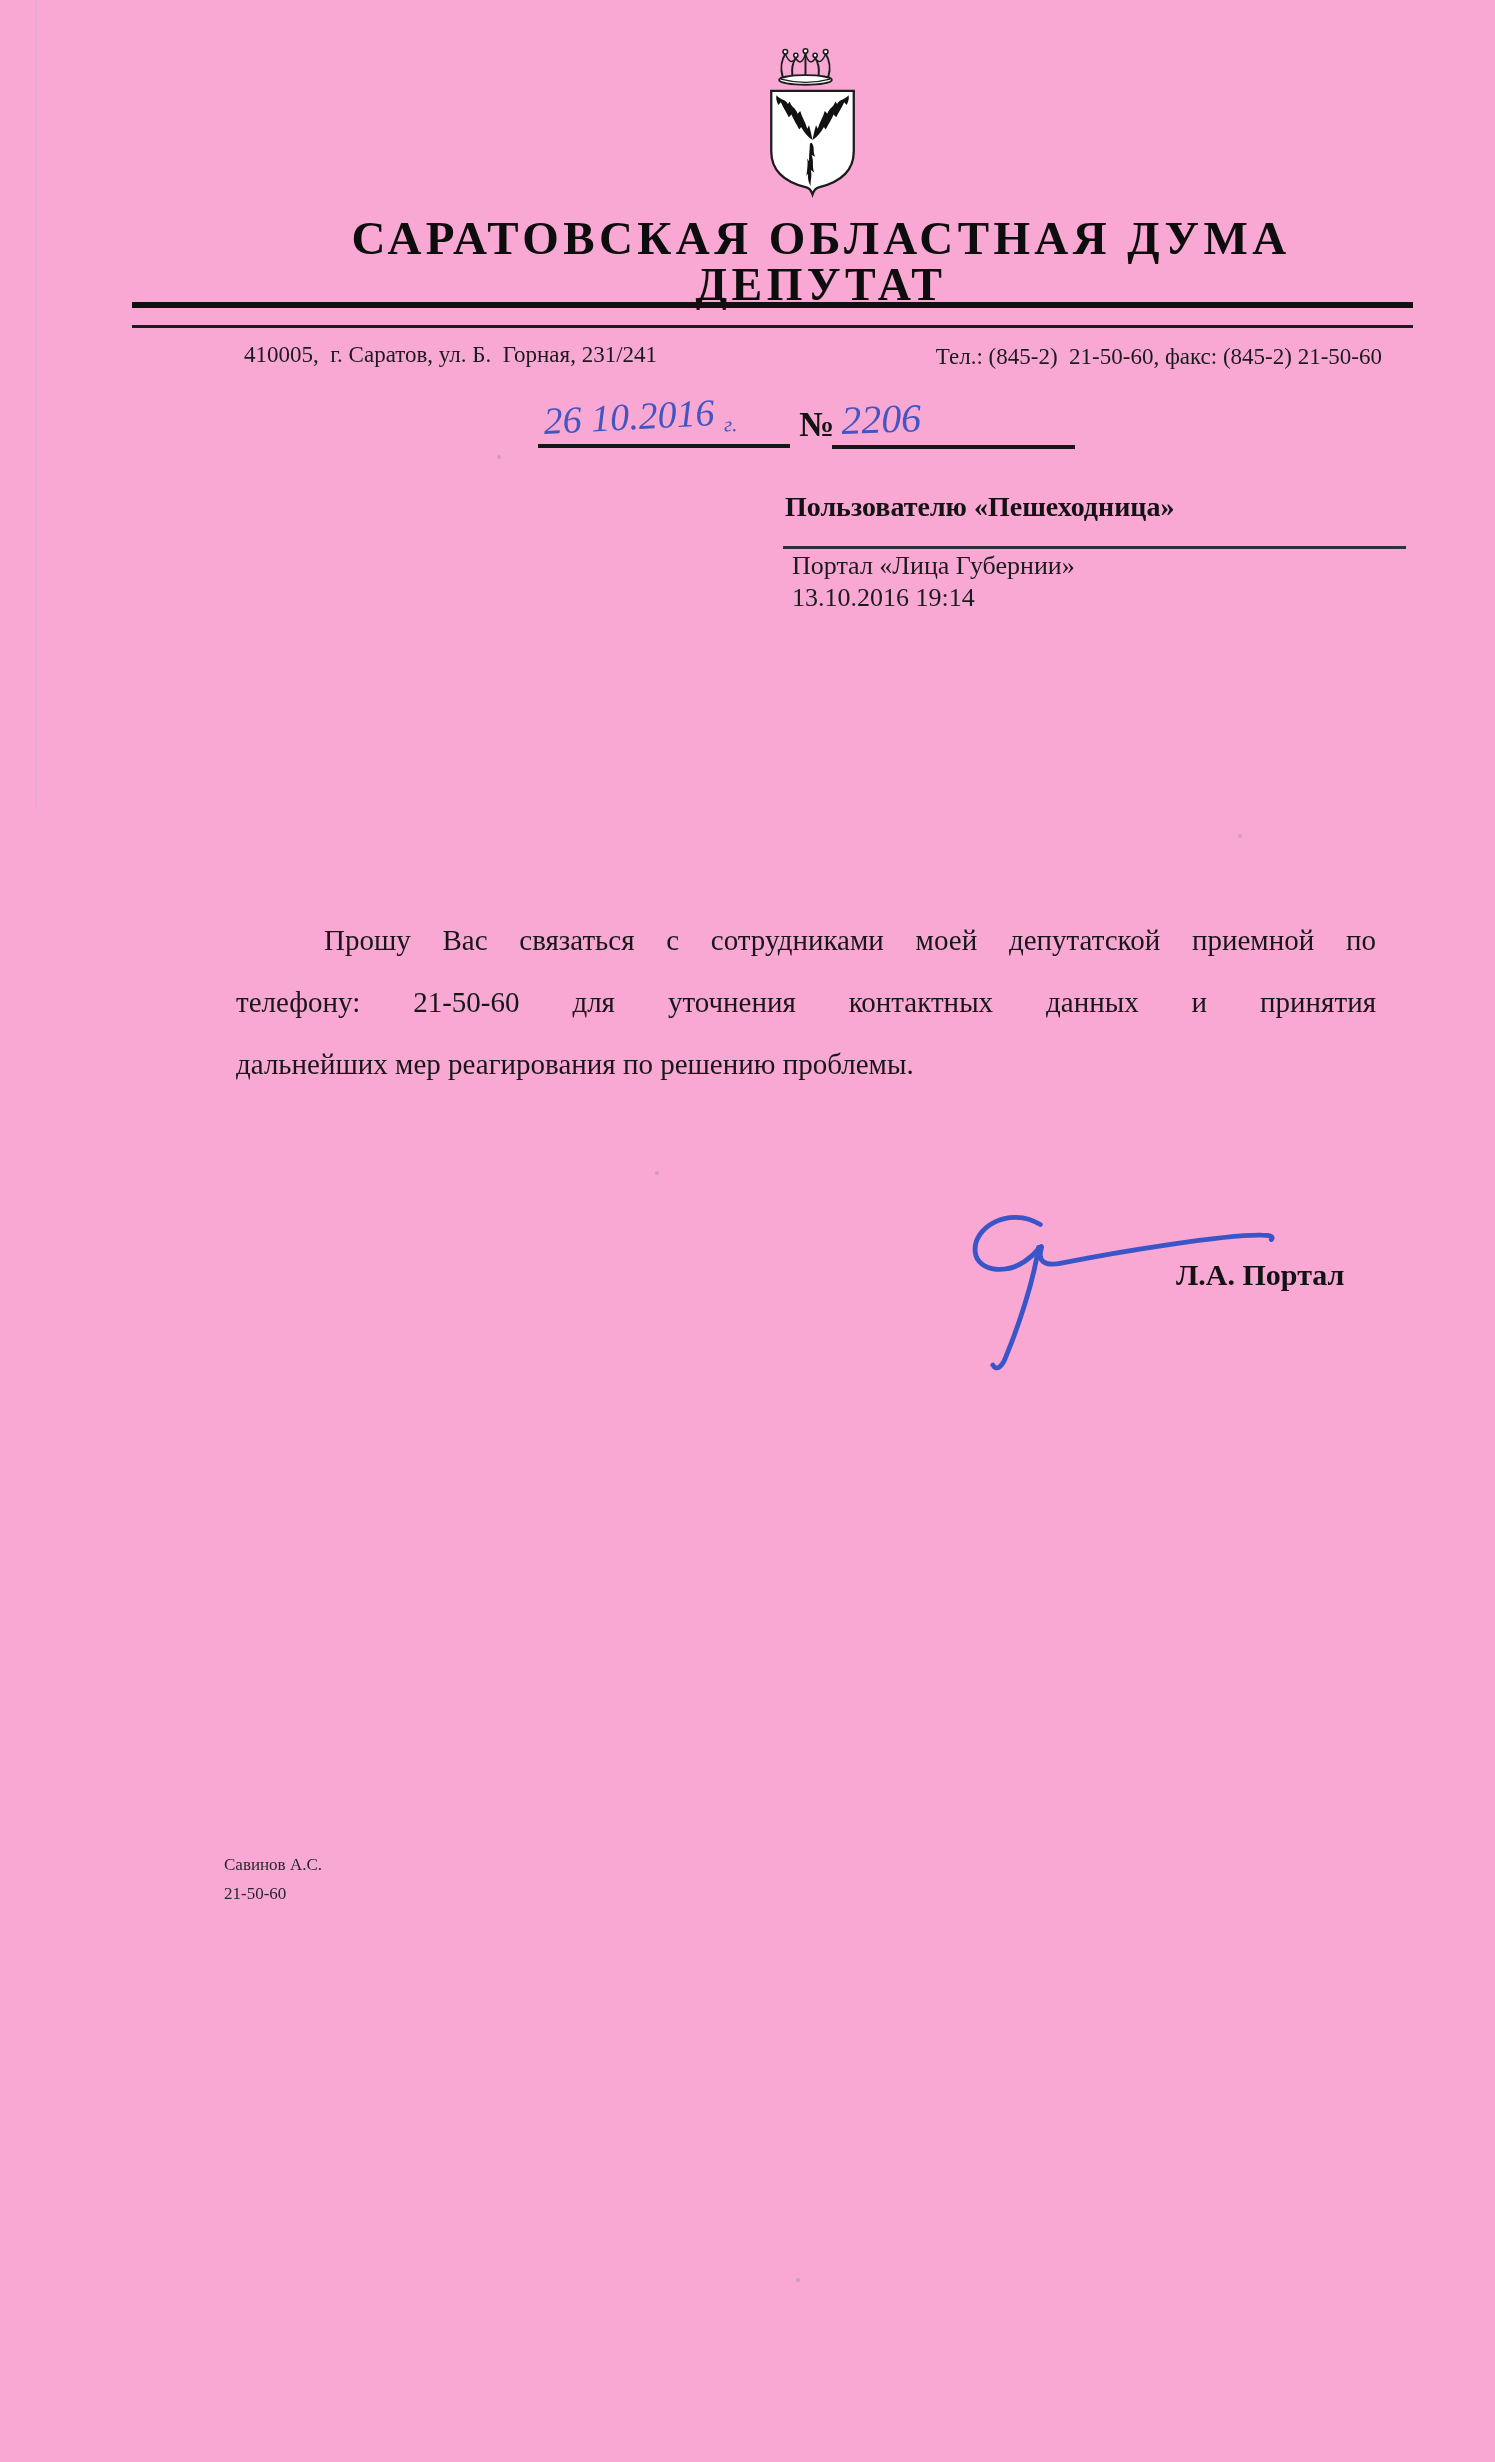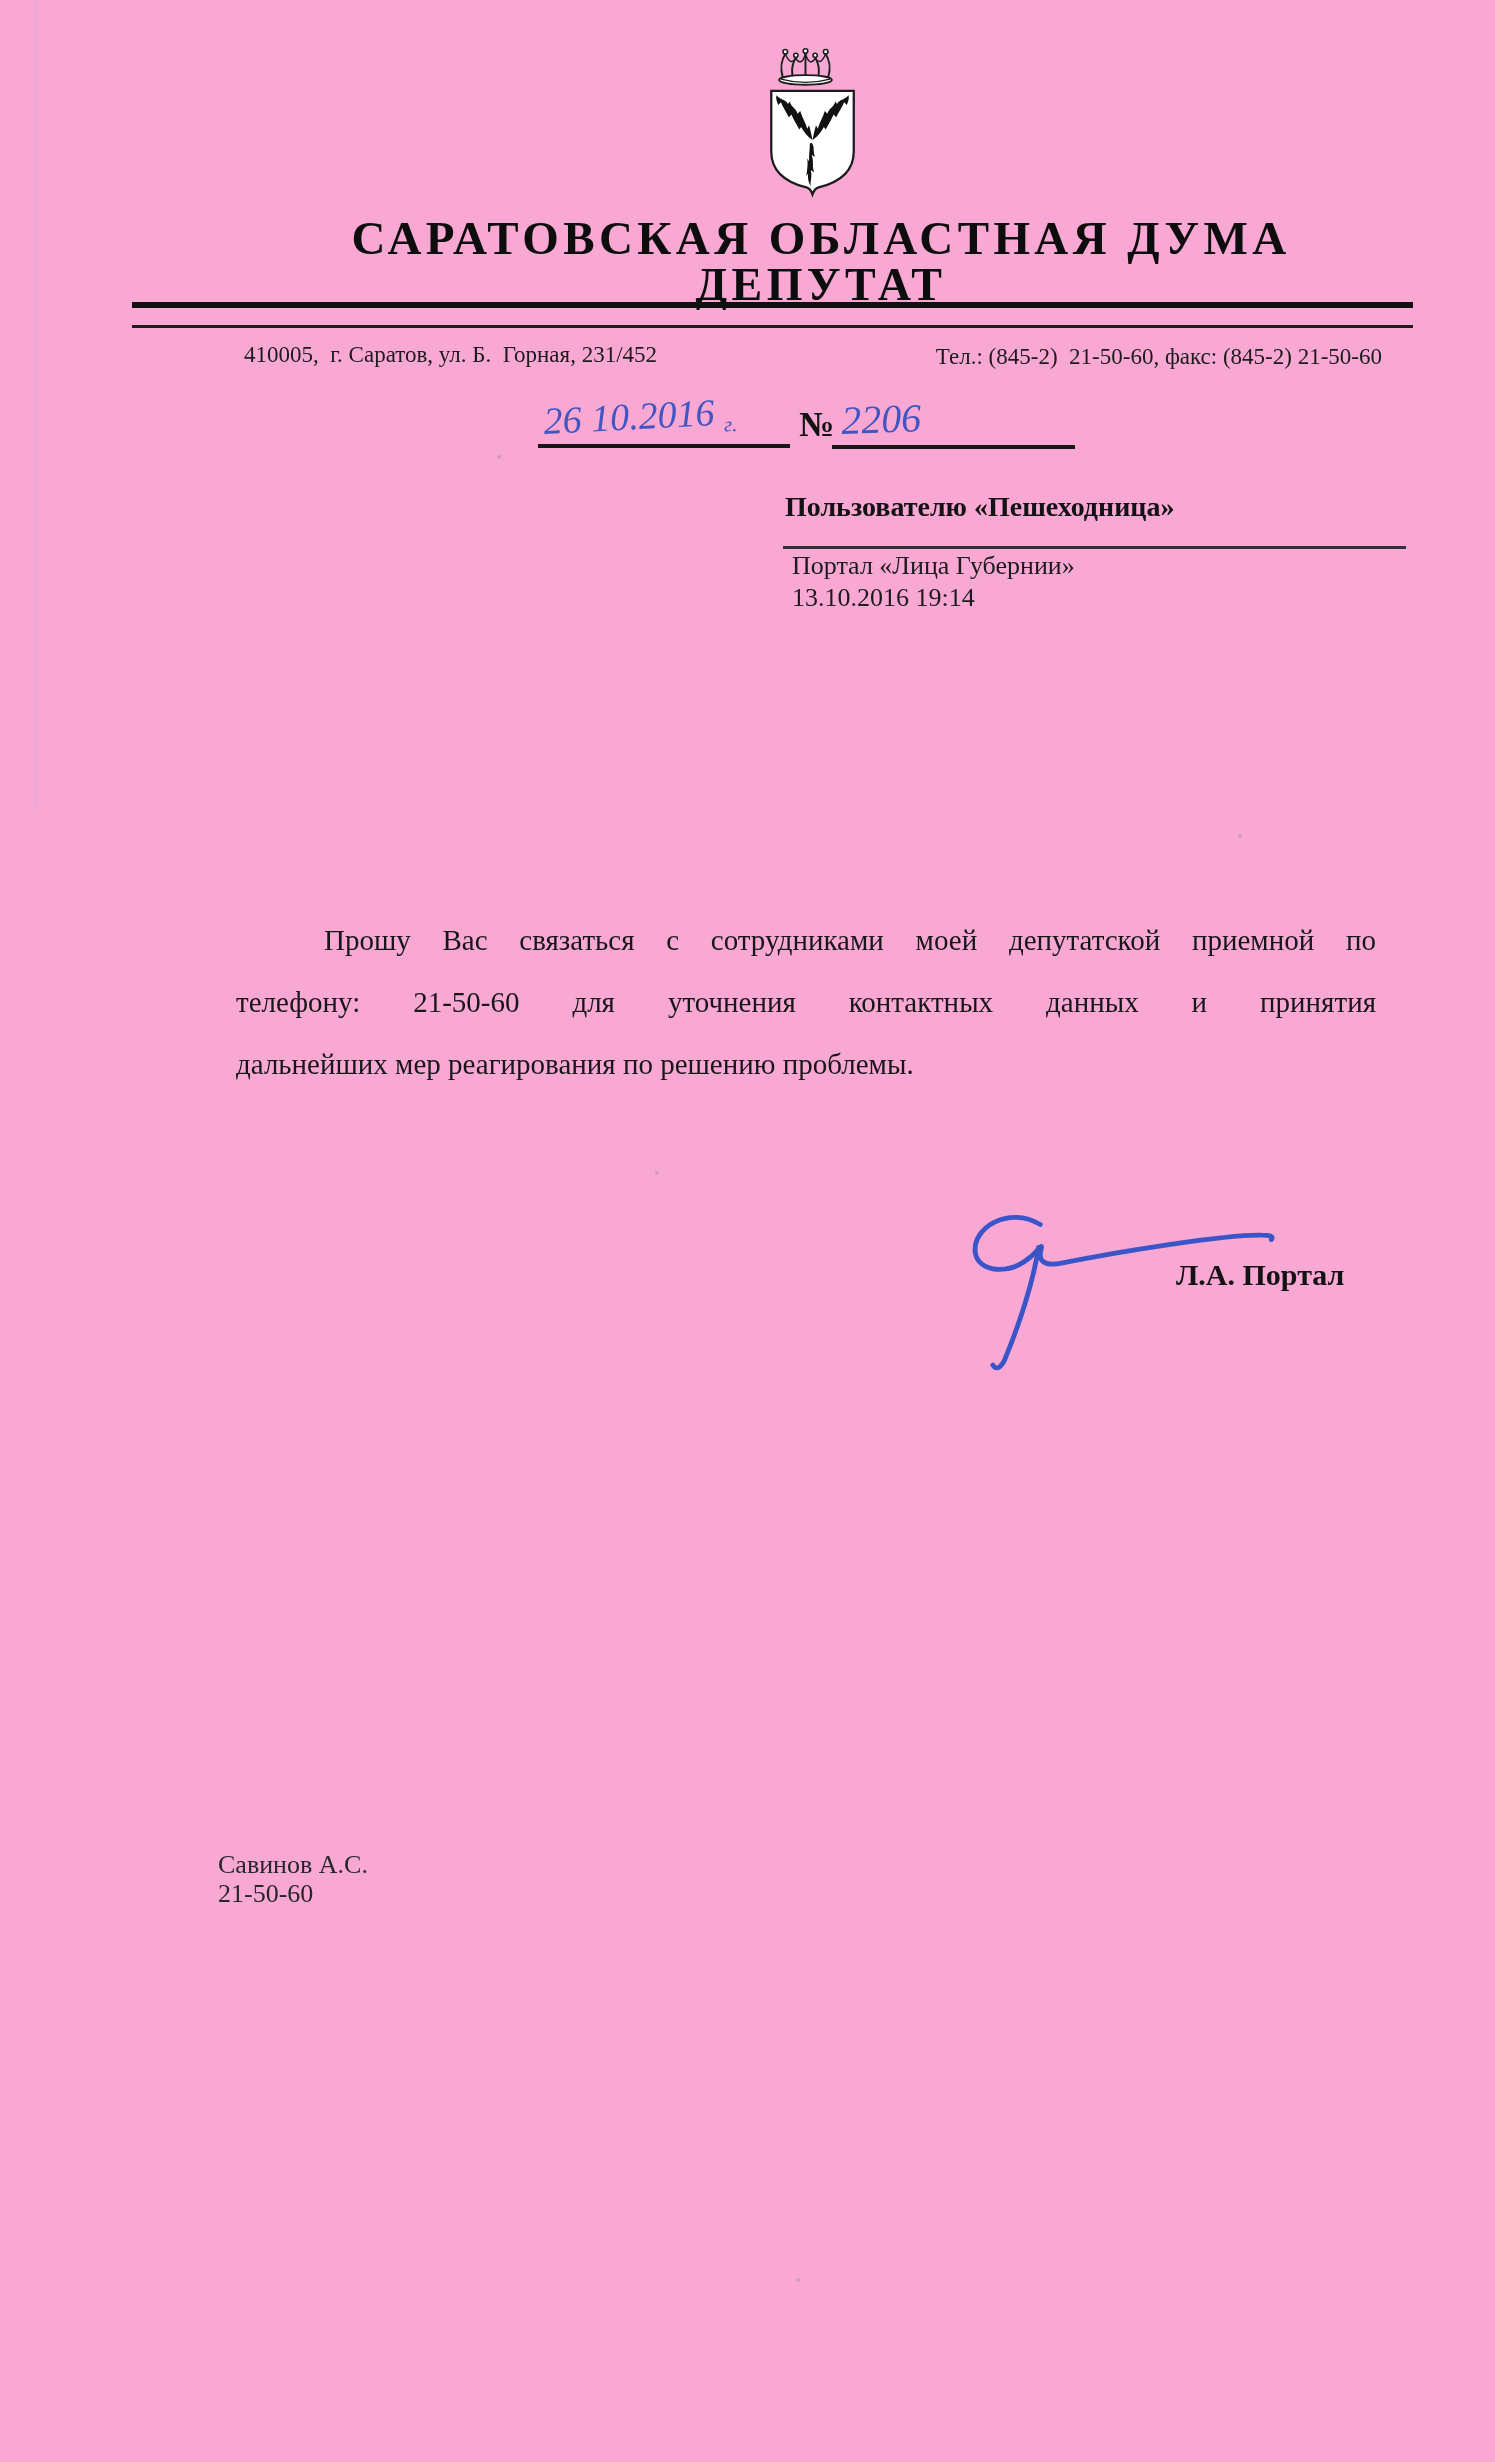--- a/index.html
+++ b/index.html
@@ -44,21 +44,21 @@
   .recipient-datetime{position:absolute;left:792px;top:583px;font-size:26px;white-space:nowrap;text-align:center;}
   
   .body-text{position:absolute;left:236px;top:909px;width:1140px;font-size:29px;color:#17171a;}
   .body-line{line-height:62px;height:62px;text-align:justify;text-align-last:justify;}
   .body-line.first{text-indent:88px;}
   .body-line.last{text-align:right;text-align-last:left;}
   
   .signature-svg{position:absolute;left:963px;top:1212px;width:325px;height:163px;}
   .signatory-name{position:absolute;left:1176px;top:1258px;font-size:30px;font-weight:bold;color:#131315;white-space:nowrap;}
   
-  .footer{position:absolute;left:218px;top:1850px;font-size:26px;line-height:29px;color:#26262c;}
+  .footer{position:absolute;left:224px;top:1850px;font-size:17px;line-height:29px;color:#26262c;}
   
   .speck{position:absolute;width:3.5px;height:3.5px;border-radius:50%;background:#8a8a8a;opacity:.35;}
 </style>
 </head>
 <body>
 
 <div class="page">
 
   <div class="scan-line"></div>
 
@@ -105,21 +105,21 @@
   </svg>
 
   <div class="header-titles">
     <div class="org-name">САРАТОВСКАЯ ОБЛАСТНАЯ ДУМА</div>
     <div class="org-role">ДЕПУТАТ</div>
   </div>
 
   <div class="rule-thick"></div>
   <div class="rule-thin"></div>
 
-  <div class="address">410005,  г. Саратов, ул. Б.  Горная, 231/452</div>
+  <div class="address">410005,  г. Саратов, ул. Б.  Горная, 231/241</div>
   <div class="phone">Тел.: (845-2)  21-50-60, факс: (845-2) 21-50-60</div>
 
   <div class="ref-date hw">
     <span>26 10.2016</span><span class="suffix">г.</span>
   </div>
   <div class="ref-underline-a"></div>
   <div class="ref-no">№</div>
   <div class="ref-number hw">2206</div>
   <div class="ref-underline-b"></div>
 

